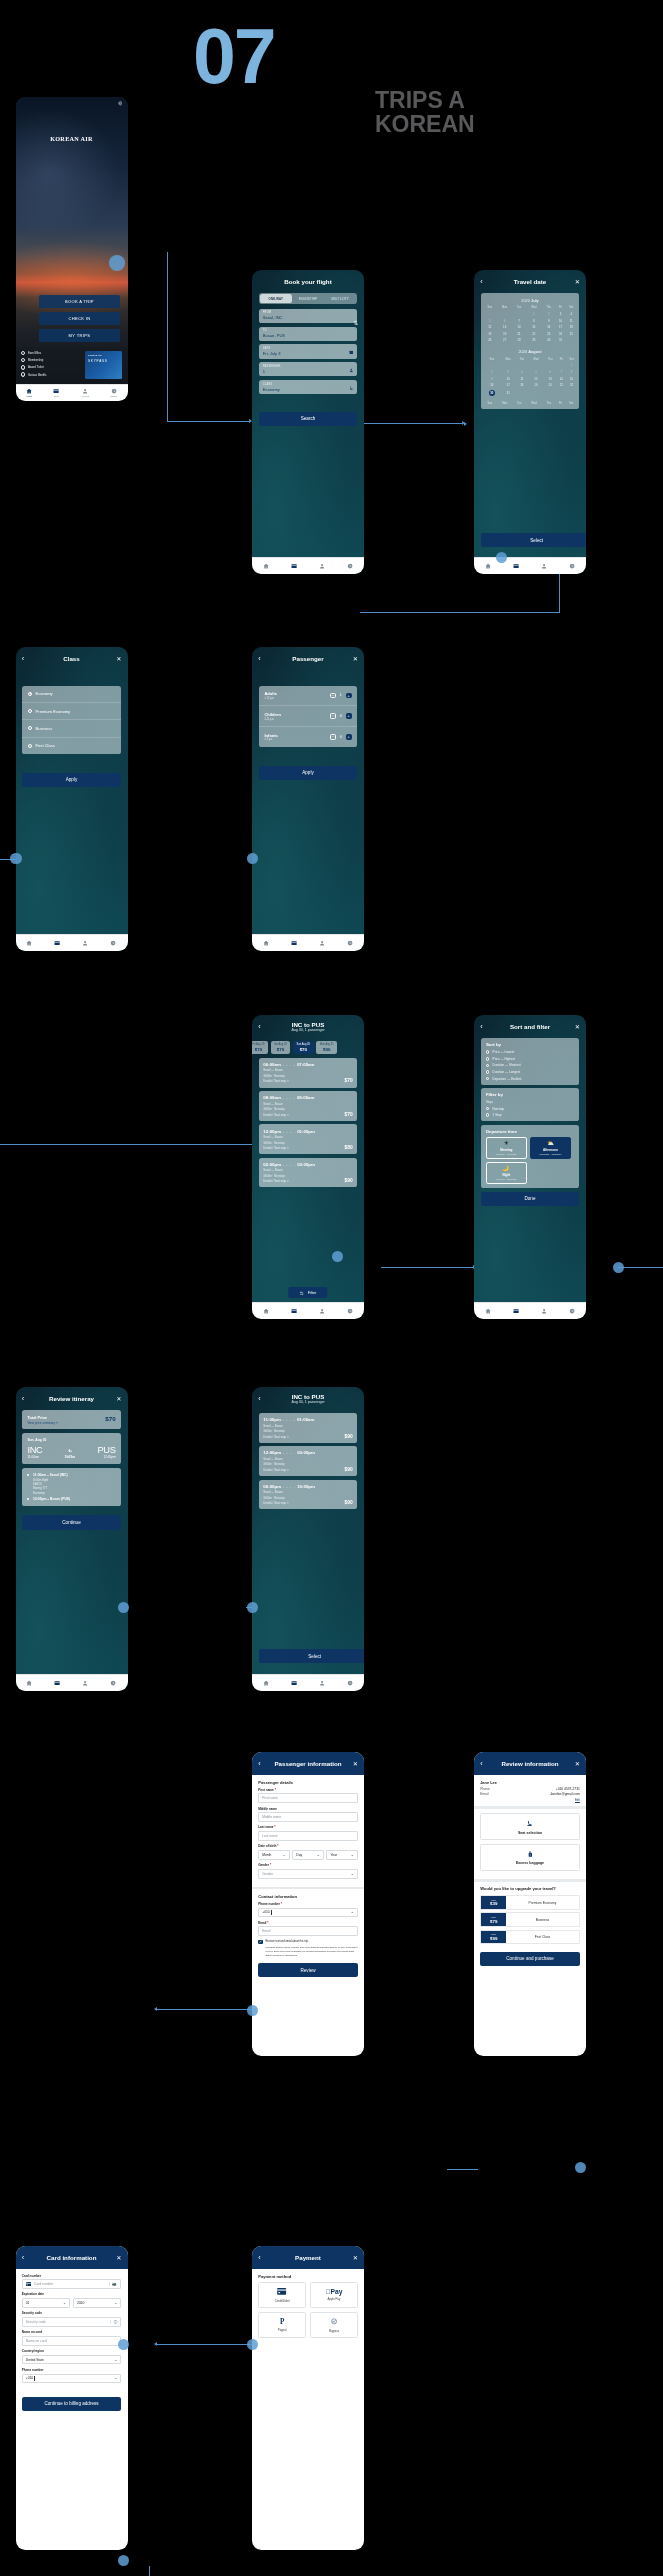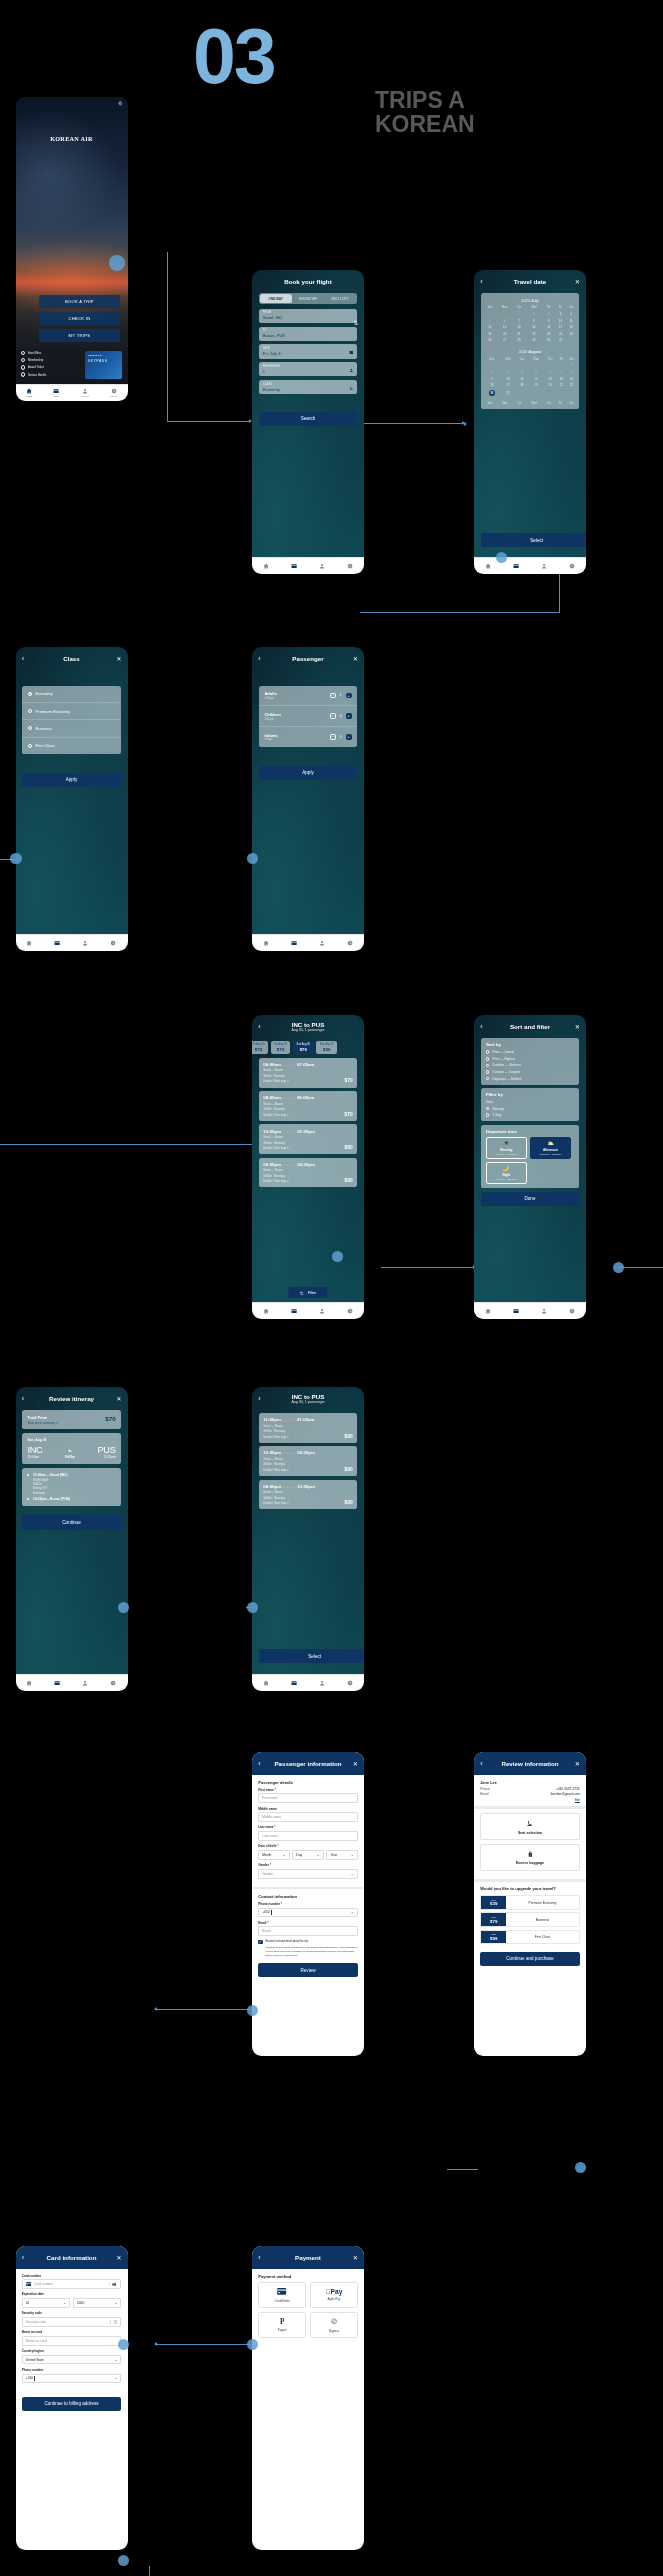--- a/index.html
+++ b/index.html
@@ -250,21 +250,21 @@
   .conn { position:absolute; background:#4f90c8; }
   .dotc { position:absolute; width: 15.5px; height:15.5px; border-radius:50%; background:#5e9fd4; opacity:.85;}
   .dotc.sm { width:11.3px;height:11.3px; }
   .arrow { position:absolute; width:0;height:0; border-style:solid; }
   .arrow.r { border-width:2.1px 0 2.1px 3.1px; border-color: transparent transparent transparent #4f90c8; }
   .arrow.l { border-width:2.1px 3.1px 2.1px 0; border-color: transparent #4f90c8 transparent transparent; }
 </style>
 </head>
 <body>
 
-<div class="abs" id="hdr-num">03</div>
+<div class="abs" id="hdr-num">07</div>
 <div class="abs" id="hdr-title">
   <div>TRIPS A</div>
   <div>KOREAN</div>
 </div>
 
 <div class="conn" style="left:167px; top:252px; width:1px; height:170px;"></div>
 <div class="conn" style="left:167px; top:421px; width:82px; height:1px;"></div>
 <div class="arrow r" style="left:249px; top:419px;"></div>
 <div class="conn" style="left:360px; top:423px; width:103px; height:1px;"></div>
 <div class="arrow r" style="left:462px; top:421px;"></div>

